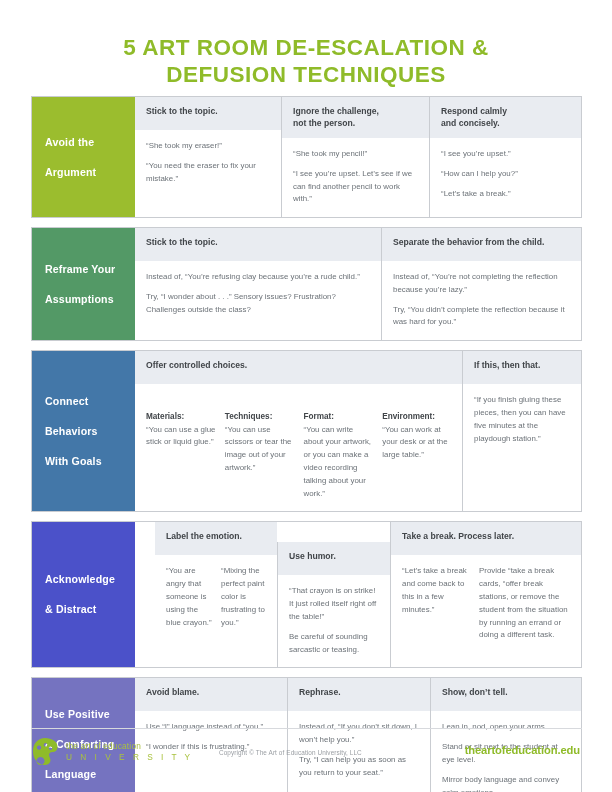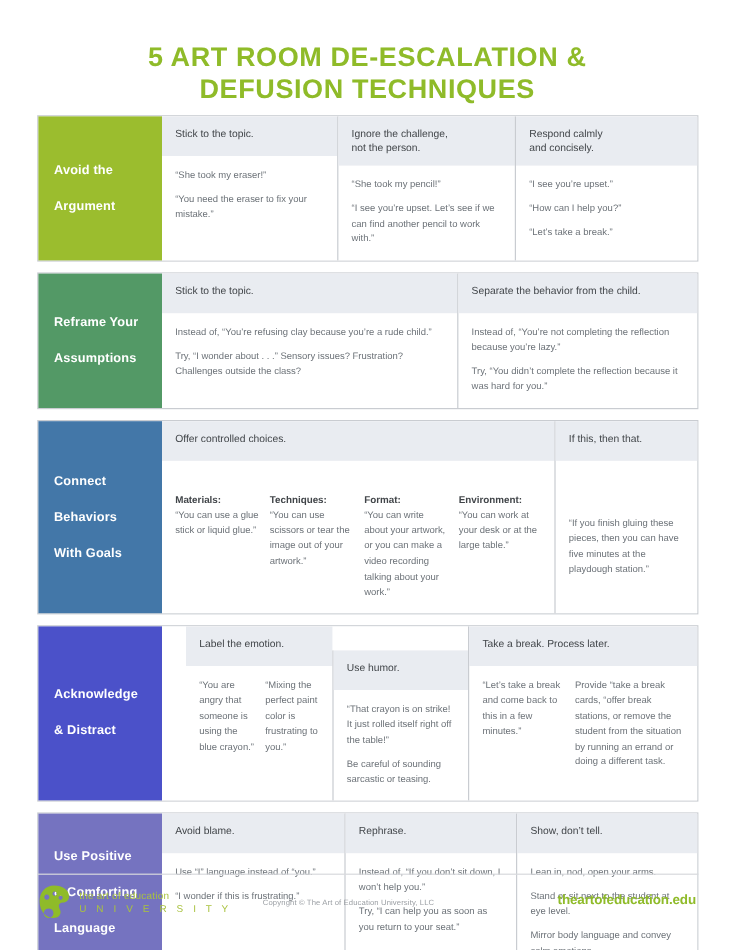--- a/index.html
+++ b/index.html
@@ -41,21 +41,21 @@
   }
   .band span { display:block; }
 
   .cols { flex:1; display:flex; background:#ffffff; }
   .col { border-left:1px solid #c9ccd1; display:flex; flex-direction:column; }
   .col:first-child { border-left:none; }
 
   .colhead {
     background:#E9ECF1;
     color:#414549;
-    font-weight:normal;
+    font-weight:bold;
     font-size:8.6px;
     line-height:1.45;
     padding:8px 10px 8px 11px;
     min-height:33px;
   }
   .colbody {
     flex:1;
     padding:10px 10px 11px 11px;
     color:#6c7278;
     font-size:7.9px;
@@ -206,21 +206,21 @@
                 <span class="sublabel">Format:</span>
                 <span>“You can write about your artwork, or you can make a video recording talking about your work.”</span>
               </div>
               <div class="subcol">
                 <span class="sublabel">Environment:</span>
                 <span>“You can work at your desk or at the large table.”</span>
               </div>
             </div>
           </div>
         </div>
-        <div class="col" style="flex:1;gap:36px;">
+        <div class="col" style="flex:1;">
           <div class="colhead">
             <span>If this, then that.</span>
           </div>
           <div class="colbody">
             <p>“If you finish gluing these pieces, then you can have five minutes at the playdough station.”</p>
           </div>
         </div>
       </div>
     </div>
 

